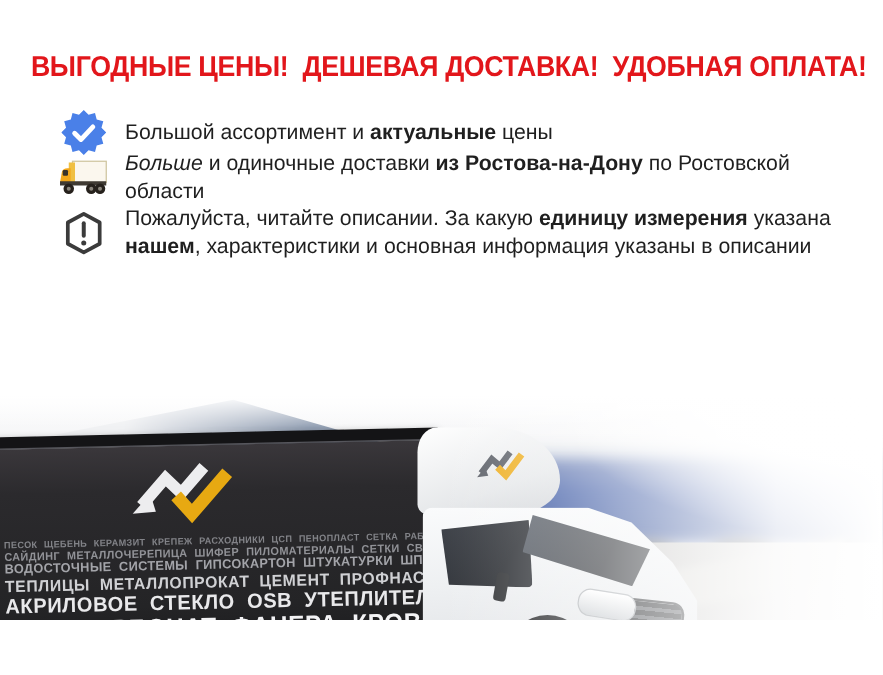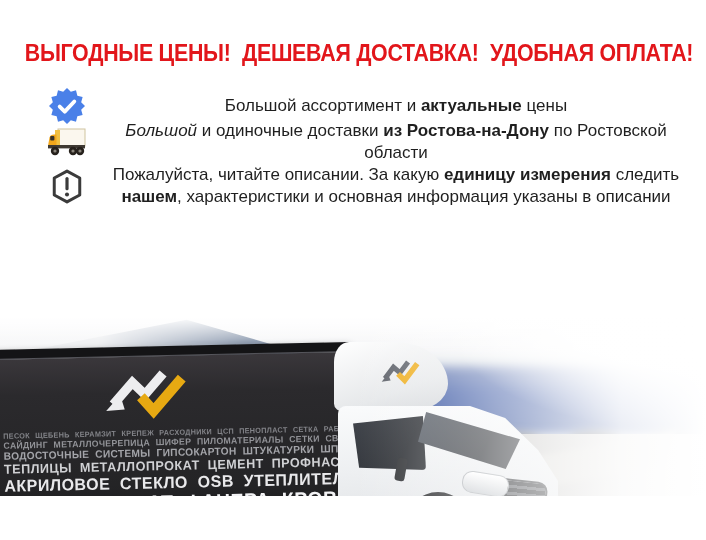--- a/index.html
+++ b/index.html
@@ -9,21 +9,21 @@
   
   .headline{position:absolute;top:40px;left:0;width:706px;margin:0;text-align:center;
             font-size:23px;font-weight:700;letter-spacing:-0.3px;white-space:pre;
             transform:scaleX(.93);transform-origin:center;}
 
   
   .row{position:absolute;left:46px;display:flex;align-items:center;gap:12px;}
   .r1{top:88px;height:36px}.r2{top:123px;height:38px}.r3{top:161px;height:50px}
   .r4{top:214px;height:36px}.r5{top:245px;height:38px}.r6{top:279px;height:36px}
   .icn{width:42px;flex:none;display:flex;justify-content:center;align-items:center;}
-  .txt{width:592px;font-size:17px;line-height:22px;color:#1f1f1f;text-align:center;}
+  .txt{width:592px;font-size:17px;line-height:22px;color:#1f1f1f;}
   .txt .b{font-weight:700}.txt .i{font-style:italic}
 
   
   .photo{position:absolute;left:0;top:316px;width:706px;height:224px;overflow:hidden;
          background:linear-gradient(180deg,#fbfbfc 0%,#ecedef 45%,#dfe0e2 100%);}
   .photo::before{content:'';position:absolute;left:0;top:0;right:0;height:26px;z-index:45;
          background:linear-gradient(#ffffff,rgba(255,255,255,0));}
   .bg-roof{position:absolute;left:30px;top:0px;width:290px;height:48px;filter:blur(3px);z-index:1;
          background:linear-gradient(100deg,#f0f1f3 25%,#93a0b4 75%);
          clip-path:polygon(0 72%,54% 8%,100% 88%,0 100%);}
@@ -132,32 +132,32 @@
         <rect x="3.2" y="9" width="4.2" height="4.5" rx="1" fill="#37322b"></rect>
         <rect x="1" y="18" width="37" height="3.4" fill="#3f3a33"></rect>
         <circle cx="8" cy="24" r="4.2" fill="#26211c"></circle>
           <circle cx="8" cy="24" r="1.6" fill="#8a857c"></circle>
         <circle cx="26" cy="24" r="4.2" fill="#26211c"></circle>
           <circle cx="26" cy="24" r="1.6" fill="#8a857c"></circle>
         <circle cx="33" cy="24" r="4.2" fill="#26211c"></circle>
           <circle cx="33" cy="24" r="1.6" fill="#8a857c"></circle>
       </svg>
     </span>
-    <div class="txt"><span class="i">Большой</span><span> и одиночные доставки </span><span class="b">из Ростова-на-Дону</span><span> по Ростовской области</span></div>
+    <div class="txt"><span class="i">Больше</span><span> и одиночные доставки </span><span class="b">из Ростова-на-Дону</span><span> по Ростовской области</span></div>
   </div>
 
   <div class="row r3">
     <span class="icn">
       <svg width="34" height="37" viewBox="0 0 32 34">
         <path d="M16 2.5 L28 9 V25 L16 31.5 L4 25 V9 Z" fill="none" stroke="#3b3b3b" stroke-width="2.8" stroke-linejoin="round"></path>
         <line x1="16" y1="9.5" x2="16" y2="19" stroke="#3b3b3b" stroke-width="3" stroke-linecap="round"></line>
         <circle cx="16" cy="24.5" r="1.9" fill="#3b3b3b"></circle>
       </svg>
     </span>
-    <div class="txt"><span>Пожалуйста, читайте описании. За какую </span><span class="b">единицу измерения</span><span> следить </span><span class="b">нашем</span><span>, характеристики и основная информация указаны в описании</span></div>
+    <div class="txt"><span>Пожалуйста, читайте описании. За какую </span><span class="b">единицу измерения</span><span> указана </span><span class="b">нашем</span><span>, характеристики и основная информация указаны в описании</span></div>
   </div>
 
 
 
 
   <div class="photo">
     <div class="bg-roof"></div>
     <div class="bg-roofline"></div>
     <div class="bg-building"></div>
     <div class="bg-cars"></div>

